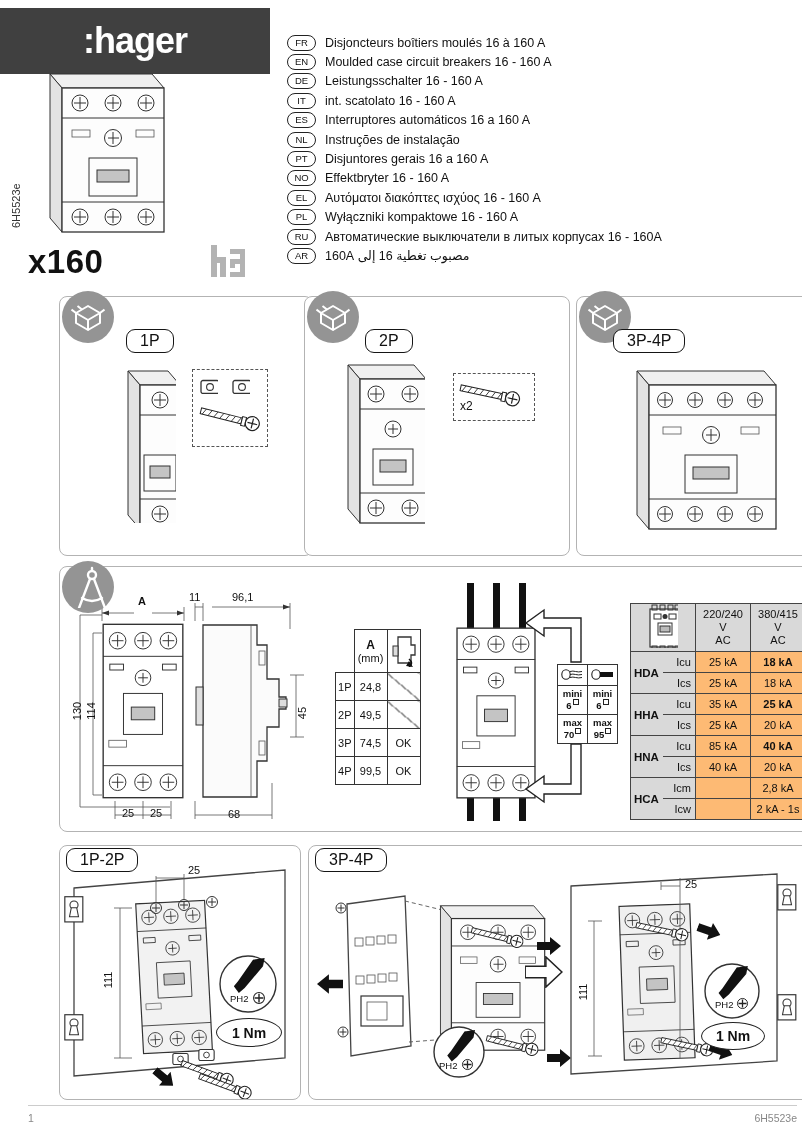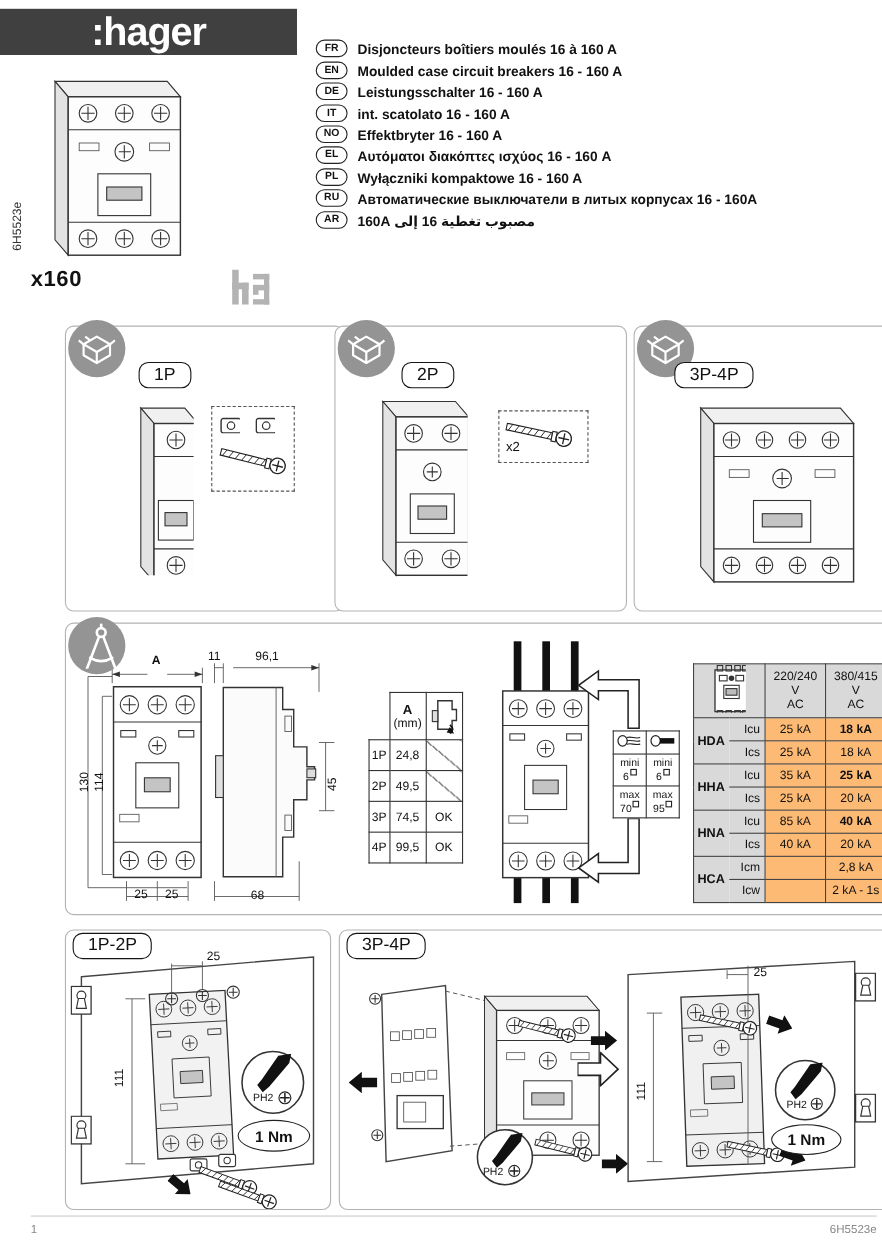--- a/index.html
+++ b/index.html
@@ -1,30 +1,30 @@
 <!DOCTYPE html>
 <html><head>
 <meta charset="utf-8">
 <style>
   html,body{margin:0;padding:0;background:#fff;}
   .page{position:relative;width:802px;height:1134px;background:#fff;overflow:hidden;
         font-family:"Liberation Sans","DejaVu Sans",sans-serif;color:#111;}
   .abs{position:absolute;}
   
-  .brandbox{left:0;top:8px;width:270px;height:42px;background:#404040;display:flex;align-items:center;justify-content:center;}
+  .brandbox{left:0;top:8px;width:270px;height:66px;background:#404040;display:flex;align-items:center;justify-content:center;}
   .brandbox span{color:#fff;font-size:36px;font-weight:bold;letter-spacing:-1px;}
   
   .langs{left:287px;top:33px;width:510px;}
-  .langrow{display:flex;align-items:flex-end;height:19.4px;font-weight:bold;}
+  .langrow{display:flex;align-items:center;height:19.4px;}
   .lcode{flex:0 0 auto;width:27px;height:14px;border:1.3px solid #222;border-radius:9px;
          font-size:9.5px;line-height:13px;text-align:center;margin-right:9px;}
   .ltext{font-size:12.5px;white-space:nowrap;}
   
   .vref{left:10px;top:228px;font-size:11px;color:#333;transform:rotate(-90deg);transform-origin:left top;white-space:nowrap;}
-  .pcode{left:28px;top:243px;font-size:20px;font-weight:bold;letter-spacing:0.5px;}
+  .pcode{left:28px;top:243px;font-size:33px;font-weight:bold;letter-spacing:0.5px;}
   
   .panel{position:absolute;border:1.5px solid #b3b3b3;border-radius:8px;background:#fff;margin-left:31px;}
   .cbadge{position:absolute;width:52px;height:52px;border-radius:50%;background:#949494;
           display:flex;align-items:center;justify-content:center;z-index:5;}
   .pill{position:absolute;border:1.6px solid #151515;border-radius:9px;background:#fff;
         font-size:16px;padding:2px 13px;z-index:6;white-space:nowrap;}
   .dashbox{position:absolute;border:1.4px dashed #555;background:#fff;}
   .dim{position:absolute;font-size:11px;color:#111;white-space:nowrap;}
   .vdim{transform:rotate(-90deg);}
   .x2{position:absolute;font-size:12px;}
@@ -39,21 +39,21 @@
   .ratings{border:1.8px solid #222;}
   .ratings td{border:1px solid #444;font-size:11px;text-align:center;height:20px;padding:0 2px;background:#fdba74;}
   .ratings tr.hdr td{background:#d9d9d9;height:46px;font-size:11px;line-height:13px;}
   .ratings td.grp{background:#d9d9d9;font-weight:bold;font-size:11.5px;text-align:left;border-right:none;width:27px;padding-left:3px;}
   .ratings td.param{background:#d9d9d9;text-align:right;border-left:none;width:26px;padding-right:4px;}
   .ratings td.v{width:50px;}
   .ratings tr.gtop td{border-top:1.8px solid #222;}
   .ratings td.b{font-weight:bold;}
   .ctable td{border:1.2px solid #333;font-size:9.5px;text-align:center;padding:0;background:#fff;width:29px;}
   .ctable .ic{height:20px;}
-  .ctable .tx{height:28px;line-height:11px;}
+  .ctable .tx{height:28px;line-height:11px;font-weight:bold;}
   .sq{display:inline-block;width:4px;height:4px;border:1px solid #222;margin-left:1px;vertical-align:super;}
   
   .oval{position:absolute;border:1.6px solid #222;border-radius:50%;background:#fff;
         display:flex;align-items:center;justify-content:center;font-size:14px;font-weight:bold;z-index:6;}
   .ph2{position:absolute;font-size:9.5px;z-index:6;background:transparent;}
   
   .foot{left:28px;top:1112px;width:769px;display:flex;justify-content:space-between;font-size:10.5px;color:#888;}
   .footline{left:28px;top:1105px;width:769px;border-top:1.4px solid #ccc;}
   svg .ln{stroke:#333;stroke-width:1;fill:none;}
   svg .thin{stroke:#555;stroke-width:0.8;fill:none;}
@@ -278,20 +278,32 @@
       </div>
   <div class="langrow">
         <span class="lcode">DE</span>
         <span class="ltext">Leistungsschalter 16 - 160 A</span>
       </div>
   <div class="langrow">
         <span class="lcode">IT</span>
         <span class="ltext">int. scatolato 16 - 160 A</span>
       </div>
   <div class="langrow">
+        <span class="lcode">ES</span>
+        <span class="ltext">Interruptores automáticos 16 a 160 A</span>
+      </div>
+  <div class="langrow">
+        <span class="lcode">NL</span>
+        <span class="ltext">Instruções de instalação</span>
+      </div>
+  <div class="langrow">
+        <span class="lcode">PT</span>
+        <span class="ltext">Disjuntores gerais 16 a 160 A</span>
+      </div>
+  <div class="langrow">
         <span class="lcode">NO</span>
         <span class="ltext">Effektbryter 16 - 160 A</span>
       </div>
   <div class="langrow">
         <span class="lcode">EL</span>
         <span class="ltext">Αυτόματοι διακόπτες ισχύος 16 - 160 A</span>
       </div>
   <div class="langrow">
         <span class="lcode">PL</span>
         <span class="ltext">Wyłączniki kompaktowe 16 - 160 A</span>

